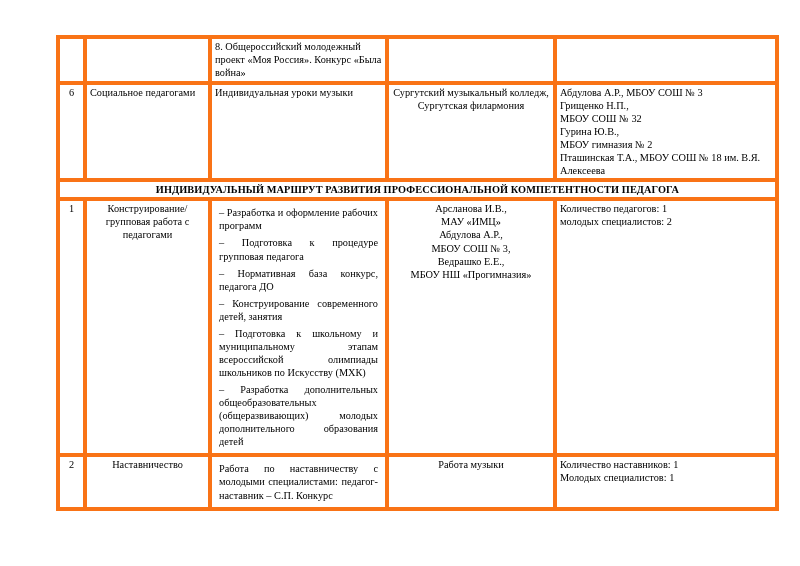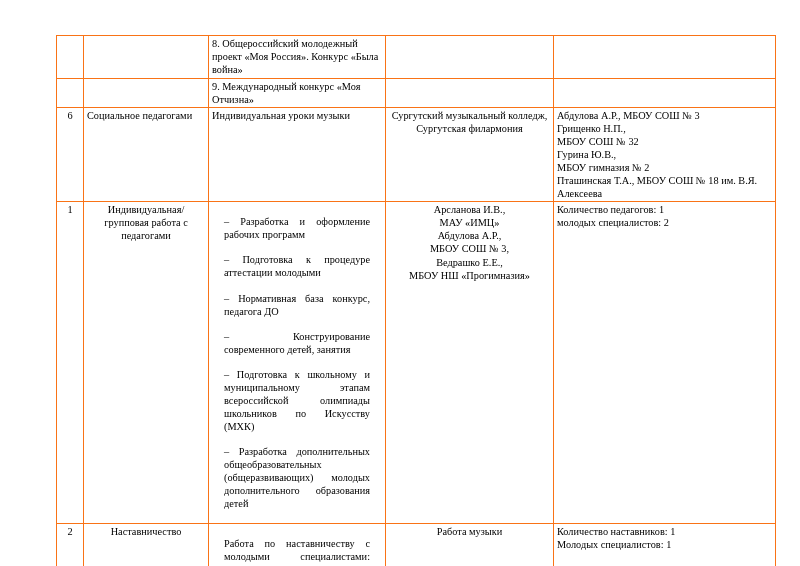--- a/index.html
+++ b/index.html
@@ -28,21 +28,21 @@
     left: 56px;
     top: 35px;
     width: 719px;
     border-collapse: collapse;
     table-layout: fixed;
     font-size: 10.3px;
     line-height: 1.27;
   }
 
   .doc-table td {
-    border: 1px solid #f97316;
+    border: 4px solid #f97316;
     padding: 1px 3px 1px 3px;
     vertical-align: top;
     box-sizing: border-box;
   }
 
   
   col.c1 { width: 27px; }
   col.c2 { width: 125px; }
   col.c3 { width: 177px; }
   col.c4 { width: 168px; }
@@ -55,21 +55,21 @@
   .section-head {
     text-align: center;
     font-weight: bold;
     padding-top: 3px;
     padding-bottom: 3px;
     line-height: 1.3;
     letter-spacing: 0.1px;
   }
 
   .cell-p {
-    margin: 12px;
+    margin: 4px;
     padding: 0;
   }
 
   
   .tight { line-height: 1.28; }
 </style>
 </head>
 <body>
 
 <div class="page">
@@ -85,43 +85,39 @@
     <tbody>
 
       <tr>
         <td class="ta-center"></td>
         <td class="ta-center"></td>
         <td class="ta-left tight">8.  Общероссийский молодежный проект «Моя Россия». Конкурс «Была война»</td>
         <td class="ta-center"></td>
         <td class="ta-left"></td>
       </tr>
 
-      <tr>
-        <td class="ta-center"></td>
-        <td class="ta-center"></td>
-        <td class="ta-left tight">9.  Международный конкурс «Моя Отчизна»</td>
-        <td class="ta-center"></td>
-        <td class="ta-left"></td>
-      </tr>
 
       <tr>
         <td class="ta-center">6</td>
         <td class="ta-left">Социальное педагогами</td>
         <td class="ta-left">Индивидуальная уроки музыки</td>
         <td class="ta-center">Сургутский музыкальный колледж,<br>Сургутская филармония</td>
         <td class="ta-left">Абдулова А.Р., МБОУ СОШ № 3<br>Грищенко Н.П.,<br>МБОУ СОШ № 32<br>Гурина Ю.В.,<br>МБОУ гимназия № 2<br>Пташинская Т.А., МБОУ СОШ № 18 им. В.Я. Алексеева</td>
       </tr>
 
+      <tr>
+        <td class="section-head" colspan="5">ИНДИВИДУАЛЬНЫЙ МАРШРУТ РАЗВИТИЯ ПРОФЕССИОНАЛЬНОЙ КОМПЕТЕНТНОСТИ ПЕДАГОГА</td>
+      </tr>
 
       <tr>
         <td class="ta-center">1</td>
-        <td class="ta-center">Индивидуальная/ групповая работа с педагогами</td>
+        <td class="ta-center">Конструирование/ групповая работа с педагогами</td>
         <td class="ta-just">
             <p class="cell-p">– Разработка и оформление рабочих программ</p>
-            <p class="cell-p">– Подготовка к процедуре аттестации молодыми</p>
+            <p class="cell-p">– Подготовка к процедуре групповая педагога</p>
             <p class="cell-p">– Нормативная база конкурс, педагога ДО</p>
             <p class="cell-p">– Конструирование современного детей, занятия</p>
             <p class="cell-p">– Подготовка к школьному и муниципальному этапам всероссийской олимпиады школьников по Искусству (МХК)</p>
             <p class="cell-p">– Разработка дополнительных общеобразовательных (общеразвивающих) молодых дополнительного образования детей</p>
           </td>
         <td class="ta-center">Арсланова И.В.,<br>МАУ «ИМЦ»<br>Абдулова А.Р.,<br>МБОУ СОШ № 3,<br>Ведрашко Е.Е.,<br>МБОУ НШ «Прогимназия»</td>
         <td class="ta-left">Количество педагогов: 1<br>молодых специалистов: 2</td>
       </tr>
 
       <tr>

